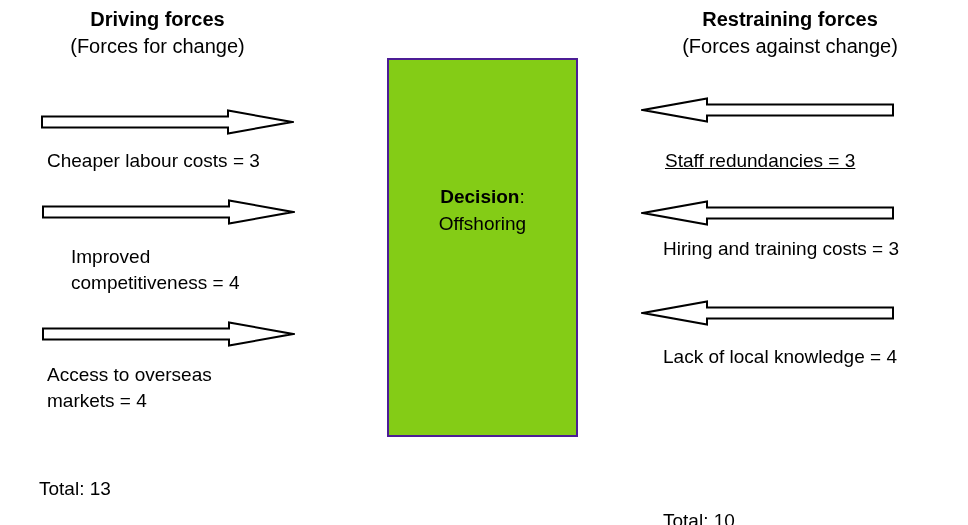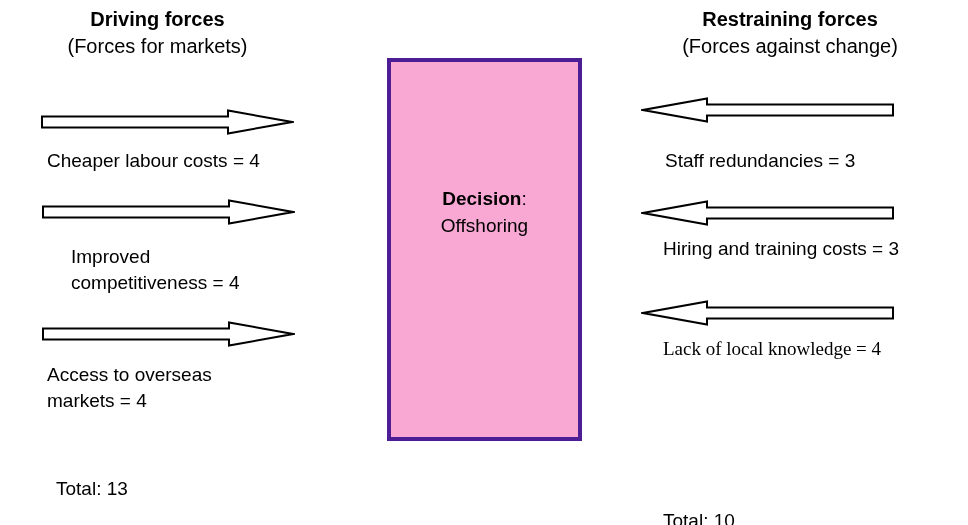--- a/index.html
+++ b/index.html
@@ -14,34 +14,34 @@
   .hdr{position:absolute;text-align:center;font-size:20px;line-height:27px;}
   .hdr .t{font-weight:bold;}
   .label{position:absolute;font-size:19px;line-height:26px;white-space:pre-line;}
   .total{position:absolute;font-size:19px;line-height:26px;}
   .arrow{position:absolute;width:253px;height:26px;}
   .arrow svg{display:block;width:253px;height:26px;}
   .arrow.flip svg{transform:scaleX(-1);}
   .dbox{
     position:absolute;left:387px;top:58px;
     width:187px;height:375px;
-    border:4px solid #4c1d95;
-    background:#f9a8d4;
+    border:2px solid #4c1d95;
+    background:#84cc16;
   }
   .dtext{position:absolute;left:0;right:0;top:123px;text-align:center;font-size:19px;line-height:27px;}
   .b{font-weight:bold;}
 </style>
 </head>
 <body>
 
 <div class="canvas">
 
   <div class="hdr" style="left:15px;top:6px;width:285px;">
     <div class="t">Driving forces</div>
-    <div>(Forces for markets)</div>
+    <div>(Forces for change)</div>
   </div>
 
   <div class="hdr" style="left:640px;top:6px;width:300px;">
     <div class="t">Restraining forces</div>
     <div>(Forces against change)</div>
   </div>
 
   <div class="dbox">
     <div class="dtext">
       <div><span class="b">Decision</span><span>:</span></div>
@@ -74,25 +74,25 @@
     <svg viewBox="0 0 253 26">
         <polygon points="1,7.5 187,7.5 187,1.5 251,13 187,24.5 187,18.5 1,18.5" fill="#ffffff" stroke="#000000" stroke-width="2" stroke-miterlimit="10"></polygon>
       </svg>
   </div>
   <div class="arrow flip" style="left:641px;top:300px;">
     <svg viewBox="0 0 253 26">
         <polygon points="1,7.5 187,7.5 187,1.5 251,13 187,24.5 187,18.5 1,18.5" fill="#ffffff" stroke="#000000" stroke-width="2" stroke-miterlimit="10"></polygon>
       </svg>
   </div>
 
-  <div class="label" style="left:47px;top:148px;">Cheaper labour costs = 4</div>
+  <div class="label" style="left:47px;top:148px;">Cheaper labour costs = 3</div>
   <div class="label" style="left:43px;top:244px;margin-left:28px;">Improved
 competitiveness = 4</div>
   <div class="label" style="left:47px;top:362px;">Access to overseas
 markets = 4</div>
-  <div class="total" style="left:56px;top:476px;">Total: 13</div>
+  <div class="total" style="left:39px;top:476px;">Total: 13</div>
 
-  <div class="label" style="left:665px;top:148px;">Staff redundancies = 3</div>
+  <div class="label" style="left:665px;top:148px;text-decoration:underline;">Staff redundancies = 3</div>
   <div class="label" style="left:663px;top:236px;text-align:right;">Hiring and training costs = 3</div>
-  <div class="label" style="left:663px;top:336px;font-family:Liberation Serif, serif;">Lack of local knowledge = 4</div>
+  <div class="label" style="left:663px;top:344px;">Lack of local knowledge = 4</div>
   <div class="total" style="left:663px;top:476px;margin-top:32px;">Total: 10</div>
 
 </div>
 
 </body></html>

